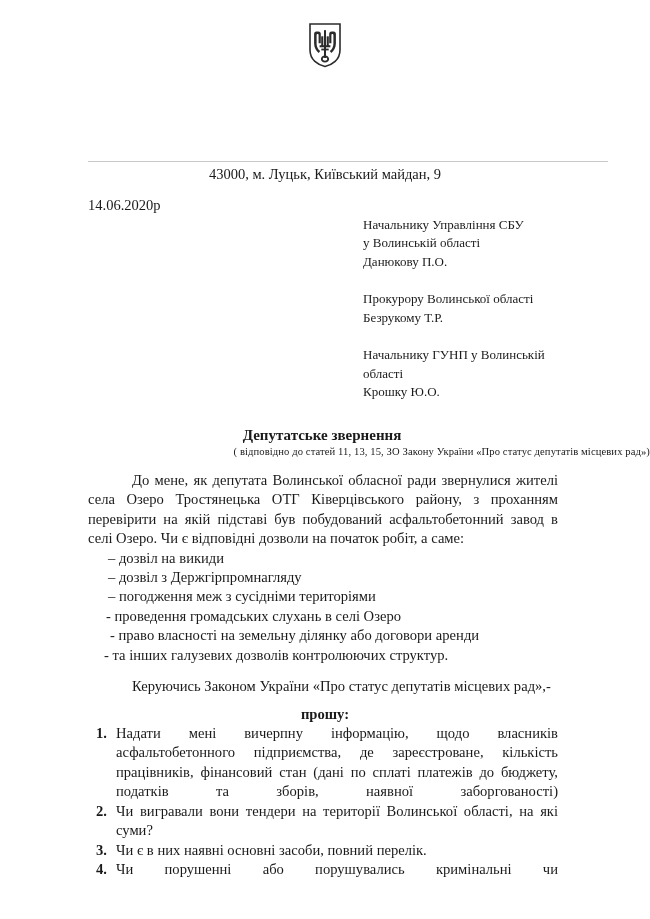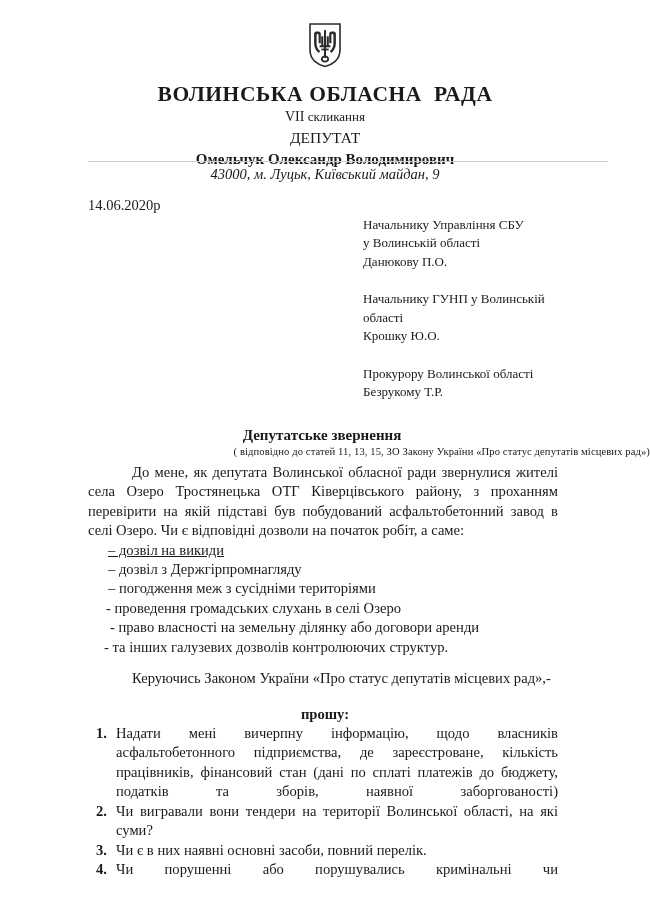--- a/index.html
+++ b/index.html
@@ -75,21 +75,20 @@
     height: 1px;
     background: #c9c9c9;
   }
   .address {
     position: absolute;
     top: 166px;
     left: 0;
     right: 0;
     text-align: center;
     font-size: 14.5px;
-    font-style: italic;
   }
 
   
   .doc-date {
     position: absolute;
     top: 197px;
     left: 88px;
     font-size: 14.5px;
   }
 
@@ -142,32 +141,33 @@
     line-height: 1.33;
   }
   p.just {
     margin: 0;
     text-align: justify;
     text-align-last: left;
     text-justify: inter-word;
   }
   p.intro {
     text-indent: 44px;
+    margin-top: 8px;
   }
   ul.dash-list {
     list-style: none;
     margin: 0;
     padding: 0;
   }
   ul.dash-list li {
     margin: 0;
     padding-left: 0;
     white-space: nowrap;
   }
-  li.ind-1 { text-indent: 20px; text-decoration: underline; }
+  li.ind-1 { text-indent: 20px; }
   li.ind-2 { text-indent: 20px; }
   li.ind-3 { text-indent: 18px; }
   li.ind-4 { text-indent: 22px; }
   li.ind-5 { text-indent: 16px; }
 
   .law-para {
     position: absolute;
     top: 669px;
     left: 88px;
     width: 470px;
@@ -227,53 +227,44 @@
         <path d="M25.6 9.5 c1.5 0 2.3 1.1 2.3 2.6 v9.5 c0 4.2 -2.1 7.4 -4.6 9.3 l-1.5 -1.9 c2.1 -1.7 3.6 -4.1 3.6 -7.3 v-8.6 c0 -0.7 -0.4 -1.1 -1 -1.1 c-0.6 0 -1 0.4 -1 1.1 v8.1 h-2.2 v-9.1 c0 -1.5 0.8 -2.6 2.3 -2.6 z"></path>
         <path d="M13.2 14.3 h2.1 v10.5 h-2.1 z"></path>
         <path d="M18.7 14.3 h2.1 v10.5 h-2.1 z"></path>
         <path d="M11.6 23.2 h10.8 v2.1 h-10.8 z"></path>
         <path d="M13.3 26.6 h7.4 v1.8 h-7.4 z"></path>
         <path d="M17 33.4 c-2.4 0 -4.1 1.6 -4.1 3.6 c0 2 1.7 3.6 4.1 3.6 c2.4 0 4.1 -1.6 4.1 -3.6 c0 -2 -1.7 -3.6 -4.1 -3.6 z m0 1.9 c1.3 0 2.2 0.8 2.2 1.7 c0 0.9 -0.9 1.7 -2.2 1.7 c-1.3 0 -2.2 -0.8 -2.2 -1.7 c0 -0.9 0.9 -1.7 2.2 -1.7 z"></path>
       </g>
     </svg>
   </div>
 
-  <div class="letterhead">
-    <div class="org-name">ВОЛИНСЬКА ОБЛАСНА  РАДА</div>
-    <div class="convocation">
-      <span class="rom">VII</span>
-      <span>скликання</span>
-    </div>
-    <div class="role">ДЕПУТАТ</div>
-    <div class="person">Омельчук Олександр Володимирович</div>
-  </div>
 
   <div class="hr"></div>
 
   <div class="address">43000, м. Луцьк, Київський майдан, 9</div>
 
   <div class="doc-date">14.06.2020р</div>
 
   <div class="addressees">
 
     <div class="addressee-block">
       <div class="addressee-line">Начальнику Управління СБУ</div>
       <div class="addressee-line">у Волинській області</div>
       <div class="addressee-line">Данюкову П.О.</div>
     </div>
 
     <div class="addressee-block">
+      <div class="addressee-line">Прокурору Волинської області</div>
+      <div class="addressee-line">Безрукому Т.Р.</div>
+    </div>
+
+    <div class="addressee-block">
       <div class="addressee-line">Начальнику ГУНП у Волинській</div>
       <div class="addressee-line">області</div>
       <div class="addressee-line">Крошку Ю.О.</div>
-    </div>
-
-    <div class="addressee-block">
-      <div class="addressee-line">Прокурору Волинської області</div>
-      <div class="addressee-line">Безрукому Т.Р.</div>
     </div>
 
   </div>
 
   <div class="doc-title">Депутатське звернення</div>
   <div class="doc-subtitle">( відповідно до статей 11, 13, 15, ЗО Закону України «Про статус депутатів місцевих рад»)</div>
 
   <div class="body-block">
     <p class="just intro">До мене, як депутата Волинської обласної ради звернулися жителі села Озеро Тростянецька ОТГ Ківерцівського району,  з проханням перевірити на якій підставі був побудований асфальтобетонний завод в селі Озеро. Чи є відповідні дозволи на початок робіт, а саме:</p>
     <ul class="dash-list">

